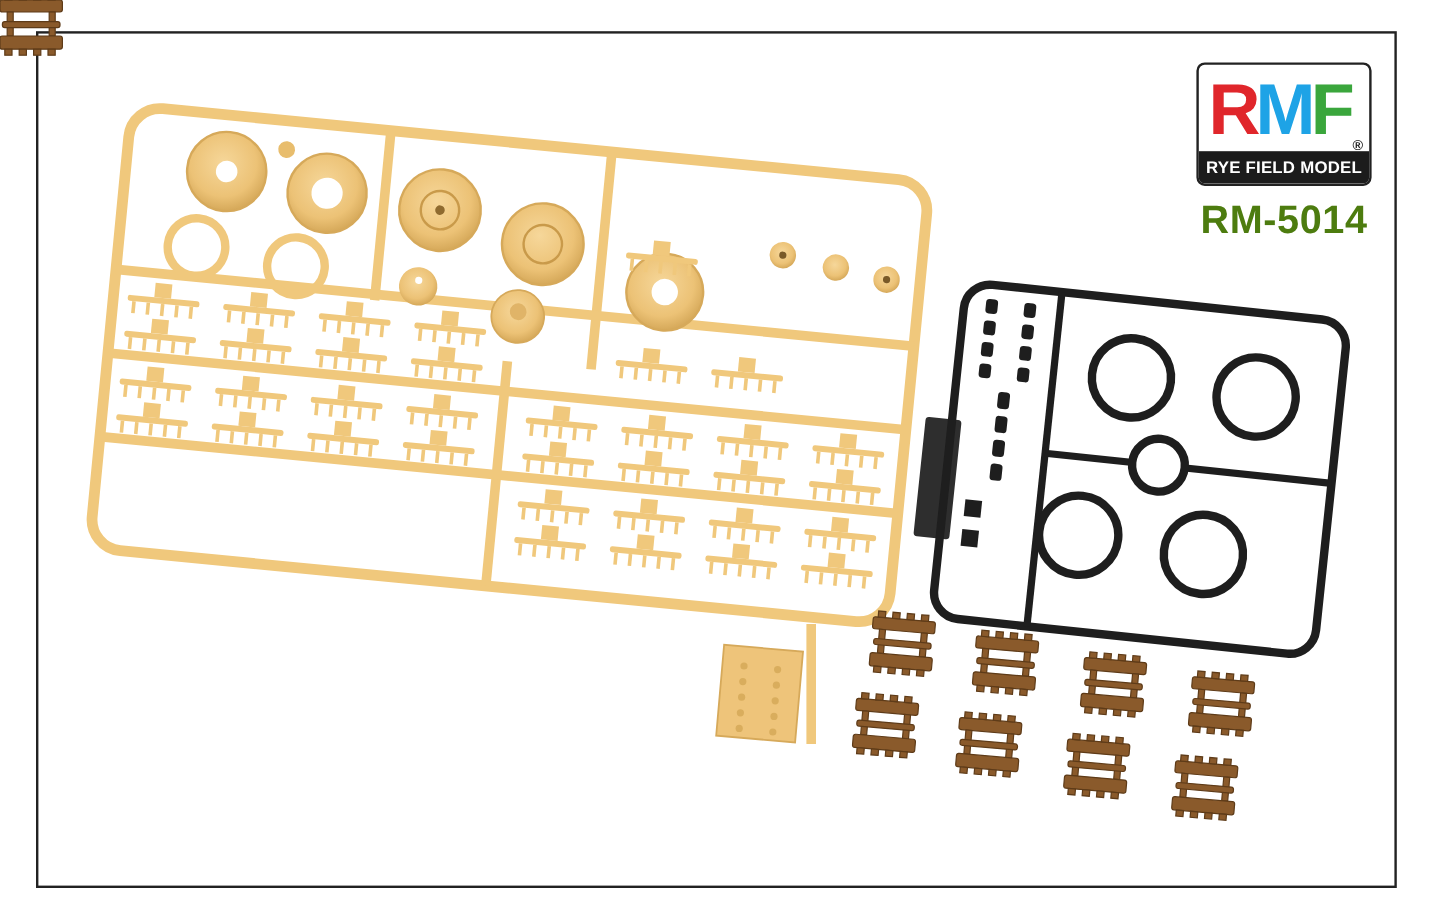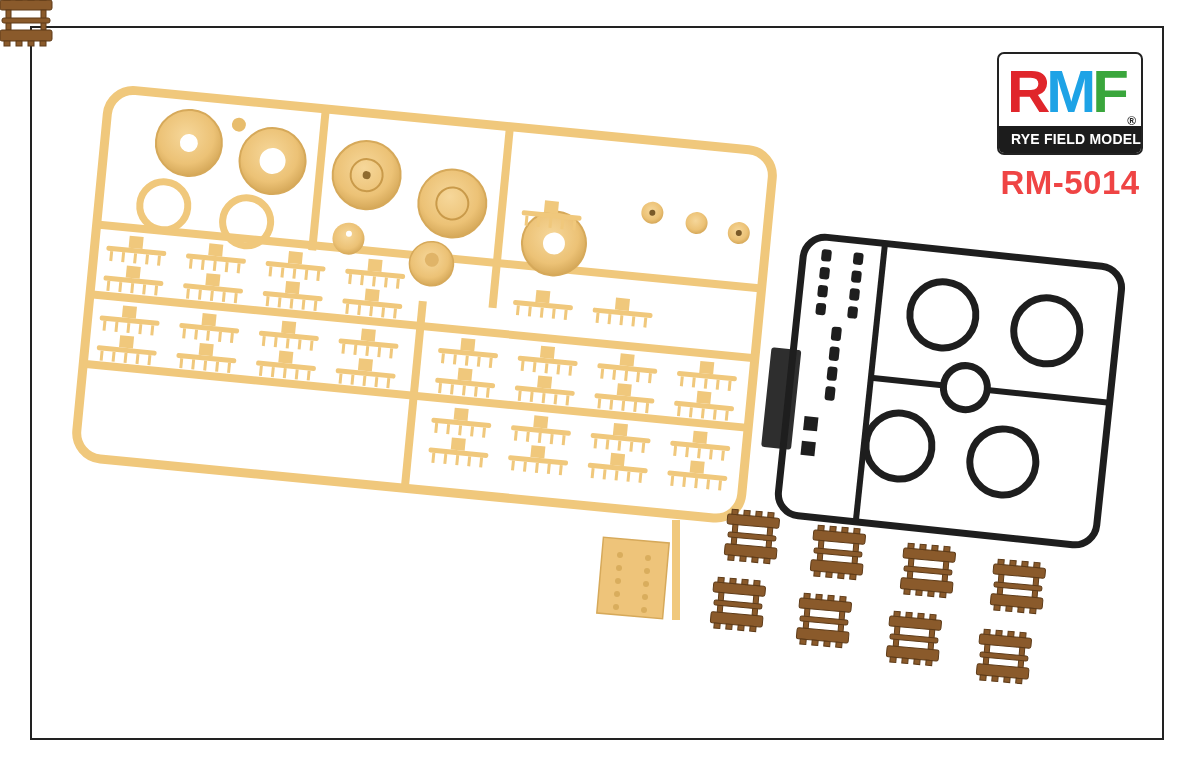--- a/index.html
+++ b/index.html
@@ -2,22 +2,22 @@
 <html><head>
 <meta charset="utf-8">
 <style>
   html, body { margin:0; padding:0; background:#ffffff; }
   body { width:1200px; height:768px; position:relative; overflow:hidden; font-family:"Liberation Sans", sans-serif; }
   .frame { position:absolute; left:30px; top:26px; width:1134px; height:714px; border:2px solid #222; box-sizing:border-box; background:#fff; }
   .logo { position:absolute; left:997px; top:52px; width:146px; height:103px; border:2px solid #222; border-radius:7px; background:#fff; box-sizing:border-box; overflow:hidden; }
   .logo .letters { position:absolute; left:8px; top:6px; width:128px; height:64px; display:flex; align-items:center; gap:0; }
   .logo .letters span { font-family:"Liberation Sans", sans-serif; font-weight:bold; font-size:60px; line-height:60px; letter-spacing:-4px; }
   .logo .reg { position:absolute; right:5px; top:60px; font-size:12px; font-weight:bold; color:#222; }
-  .logo .band { position:absolute; left:0; right:0; bottom:0; height:27px; background:#1c1c1c; color:#fff; font-size:14px; font-weight:bold; text-align:right; line-height:27px; letter-spacing:0.2px; }
-  .model-code { position:absolute; left:997px; top:164px; width:146px; text-align:center; font-size:33px; font-weight:bold; color:#ef4444; letter-spacing:0.5px; }
+  .logo .band { position:absolute; left:0; right:0; bottom:0; height:27px; background:#1c1c1c; color:#fff; font-size:14px; font-weight:bold; text-align:center; line-height:27px; letter-spacing:0.2px; }
+  .model-code { position:absolute; left:997px; top:164px; width:146px; text-align:center; font-size:33px; font-weight:bold; color:#4d7c0f; letter-spacing:0.5px; }
   svg.art { position:absolute; left:0; top:0; }
 </style>
 </head>
 <body>
 
 <div class="frame"></div>
 
 <svg class="art" width="1200" height="768" viewBox="0 0 1200 768">
   <defs>
     <radialGradient id="tanWheel" cx="45%" cy="40%" r="60%">

